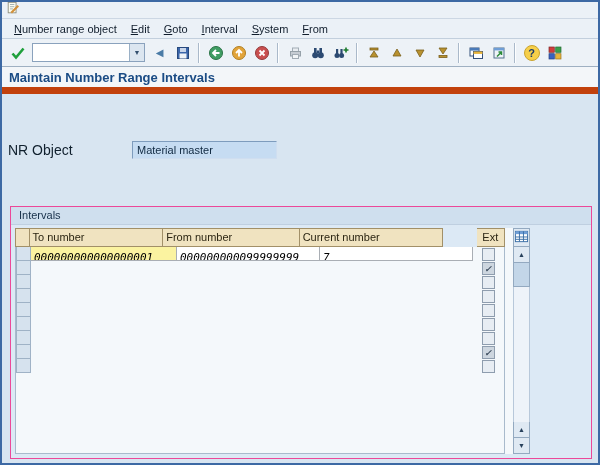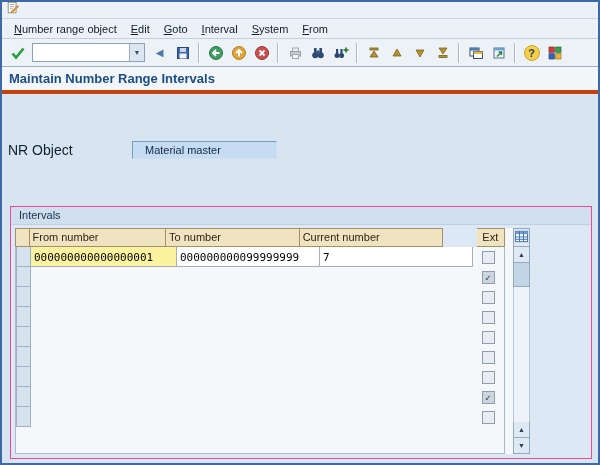--- a/index.html
+++ b/index.html
@@ -25,48 +25,48 @@
   .sep { width: 2px; height: 20px; border-left: 1px solid #aab9ca; border-right: 1px solid #fdfeff; margin: 0 4px; }
   .cmd { display: flex; align-items: center; border: 1px solid #8aa2bd; background: #fff; height: 19px; margin: 0 3px; }
   .cmd input { border: none; outline: none; width: 96px; height: 16px; font-size: 11px; padding: 0 3px;
                font-family: "Liberation Sans", sans-serif; }
   .cmd-drop { width: 15px; height: 17px; background: #dce6f0; border: none; border-left: 1px solid #9ab0c6;
               font-size: 7px; color: #33506e; padding: 0; }
   .glyph-left { font-size: 10px; color: #4a7ba6; }
   .help-btn span { width: 16px; height: 16px; border-radius: 50%; background: #f6cf4a; border: 1px solid #caa42e;
                    color: #1b3a68; font-weight: bold; font-size: 11px; line-height: 15px; text-align: center; display: inline-block; }
 
-  .titlebar { height: 27px; background: #f3f6f9; border-bottom: 4px solid #c2410c;
+  .titlebar { height: 27px; background: #f3f6f9; border-bottom: 7px solid #c2410c;
               display: flex; align-items: center; padding: 0 7px; }
   .page-title { font-size: 13px; font-weight: bold; color: #1b4c85; }
 
   .bodyarea { flex: 1; background: #d8e5f1; position: relative; }
 
   .nr-row { position: absolute; left: 6px; top: 47px; display: flex; align-items: center; }
   .nr-label { font-size: 14px; width: 124px; color: #10202e; }
-  .nr-field { width: 145px; height: 18px; background: #c6dcf2; font-size: 11px; padding: 2px 12px;
+  .nr-field { width: 145px; height: 18px; background: #c6dcf2; font-size: 11px; padding: 2px 4px;
               color: #0f2840; border: 1px solid; border-color: #7e9cbd #cfdef0 #cfdef0 #7e9cbd; }
 
   .panel { position: absolute; left: 8px; top: 112px; width: 582px; height: 253px;
            background: #dce9f5; border: 1px solid #ec4899; }
   .panel-title { height: 18px; font-size: 11px; padding: 2px 8px; color: #17304a;
                  background: #cfdfee; border-bottom: 1px solid #bfcfe0; }
 
   .tablewrap { display: flex; margin: 3px 0 0 4px; height: 226px; }
   .tgrid { width: 490px; }
   .thead { display: flex; height: 19px; }
   .th { background: #f0e3c0; border: 1px solid #a29068; border-left: none; font-size: 11px;
         padding: 2px 3px; color: #2c2613; overflow: hidden; white-space: nowrap; }
   .th.first { border-left: 1px solid #a29068; }
   .w-sel { width: 15px; } .w-from { width: 146px; } .w-to { width: 143px; }
   .w-cur { width: 153px; } .w-ext { width: 30px; text-align: center; margin-left: 34px; }
 
   .tbody { height: 207px; background: #f4f8fb; border-left: 1px solid #a8bacc;
            border-right: 1px solid #a8bacc; border-bottom: 1px solid #a8bacc; }
-  .trow { display: flex; height: 20px; }
+  .trow { display: flex; height: 14px; font-style: italic; }
   .sel { width: 15px; background: #d6e2ee; border: 1px solid #9fb2c6; border-top: none; }
   .td { font-size: 11px; font-family: "DejaVu Sans Mono", monospace; padding: 4px 3px 0 3px;
         overflow: hidden; white-space: nowrap; }
   .c-from { width: 146px; } .c-to { width: 143px; } .c-cur { width: 153px; }
   .c-ext { width: 30px; display: flex; align-items: center; justify-content: center; padding: 0; }
   .data-row .c-from, .data-row .c-to, .data-row .c-cur { background: #fff;
         border-right: 1px solid #a9aeb4; border-bottom: 1px solid #a9aeb4; }
   .data-row .c-from.focus { background: #fbf3a0; }
   .cb { width: 13px; height: 13px; border: 1px solid #8e9dae; background: #e7edf3;
         font-size: 10px; line-height: 11px; text-align: center; color: #38485a; display: inline-block; }
@@ -266,22 +266,22 @@
       <span class="nr-field">Material master</span>
     </div>
 
     <div class="panel">
       <div class="panel-title">Intervals</div>
 
       <div class="tablewrap">
         <div class="tgrid">
           <div class="thead">
             <div class="th first w-sel"></div>
+            <div class="th w-to">To number</div>
             <div class="th w-from">From number</div>
-            <div class="th w-to">To number</div>
             <div class="th w-cur">Current number</div>
             <div class="th w-ext">Ext</div>
           </div>
           <div class="tbody">
               <div class="trow data-row">
                 <div class="sel"></div>
                 <div class="td c-from focus">000000000000000001</div>
                 <div class="td c-to">000000000099999999</div>
                 <div class="td c-cur">7</div>
                 <div class="td c-ext">

